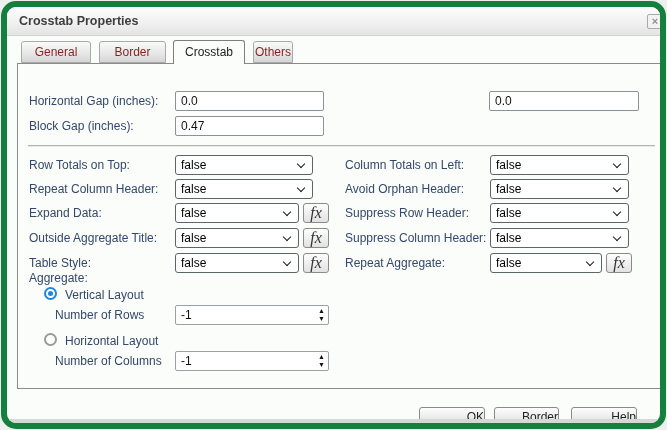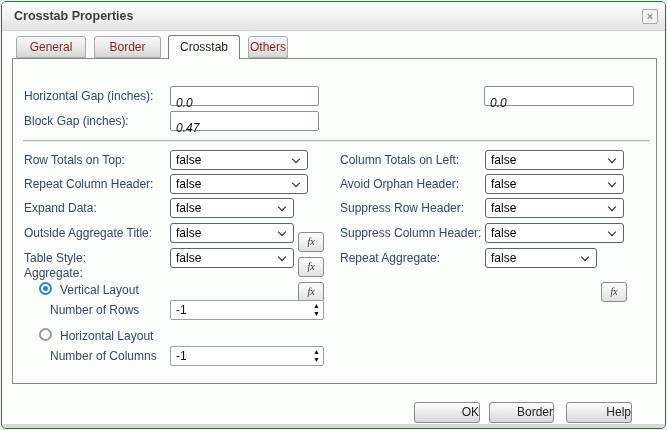--- a/index.html
+++ b/index.html
@@ -1,19 +1,19 @@
 <!DOCTYPE html>
 <html><head>
 <meta charset="utf-8">
 <style>
   html,body{margin:0;padding:0;background:#eef0ee;}
   *{box-sizing:border-box;font-family:"Liberation Sans",sans-serif;}
   .dialog{
     position:relative;width:665px;height:428px;margin:1px;
-    background:#fbfdfa;border:1px solid #15803d;border-radius:5px;
+    background:#fbfdfa;border:6px solid #15803d;border-radius:15px;
     overflow:hidden;font-size:12px;
   }
   
   .titlebar{
     position:absolute;left:0;top:0;width:100%;height:29px;
     background:linear-gradient(#fdfdfd,#f1f1f1 55%,#e3e3e3);
     border-bottom:1px solid #d2d2d2;
   }
   .title{
     position:absolute;left:12px;top:7px;font-weight:bold;
@@ -37,39 +37,38 @@
     border:1px solid #7d7d7d;border-bottom:none;color:#1c1c1c;z-index:3;
   }
   
   .panel{
     position:absolute;left:10px;top:56px;width:645px;height:326px;
     border:1px solid #8a8a8a;background:transparent;z-index:1;
   }
   .lbl{position:absolute;color:#33486b;line-height:20px;white-space:nowrap;}
   .tbox{
     position:absolute;height:20px;background:#fff;border:1px solid #8b9198;
-    border-radius:2px;padding:7px 5px;font-size:12px;color:#111;line-height:18px;font-style:italic;
+    border-radius:2px;padding:0 5px;font-size:12px;color:#111;line-height:18px;
   }
   .hr{position:absolute;left:21px;top:138px;width:627px;height:1px;background:#b5b5b5;box-shadow:0 1px 0 #e8e8e8;}
   .sel{
     position:absolute;height:20px;background:#fff;border:1px solid #5c646b;
     border-radius:3px;color:#000;display:flex;align-items:center;
     padding:0 22px 0 5px;cursor:pointer;
   }
   .chev{
     position:absolute;right:8px;top:6px;width:6px;height:6px;
     border-right:1.8px solid #1c1c1c;border-bottom:1.8px solid #1c1c1c;
     transform:rotate(45deg);transform-origin:center;margin-top:-1px;
   }
   .fx{
     position:absolute;width:26px;height:20px;border:1px solid #8a8a8a;border-radius:3px;
     background:linear-gradient(#fefefe,#e2e2e2);text-align:center;line-height:18px;
-    font-family:"Liberation Serif",serif;font-style:italic;font-size:10px;color:#333;
+    font-family:"Liberation Serif",serif;font-style:italic;font-size:16px;color:#333;
     cursor:pointer;
-    margin-top:34px;
   }
   .spin{
     position:absolute;height:20px;width:154px;background:#fff;border:1px solid #9aa0a6;
     border-radius:2px;padding:0 18px 0 5px;line-height:18px;color:#111;
   }
   .arrows{
     position:absolute;right:3px;top:1px;display:flex;flex-direction:column;
     font-size:7px;line-height:8px;color:#111;cursor:pointer;
   }
   .radio{

